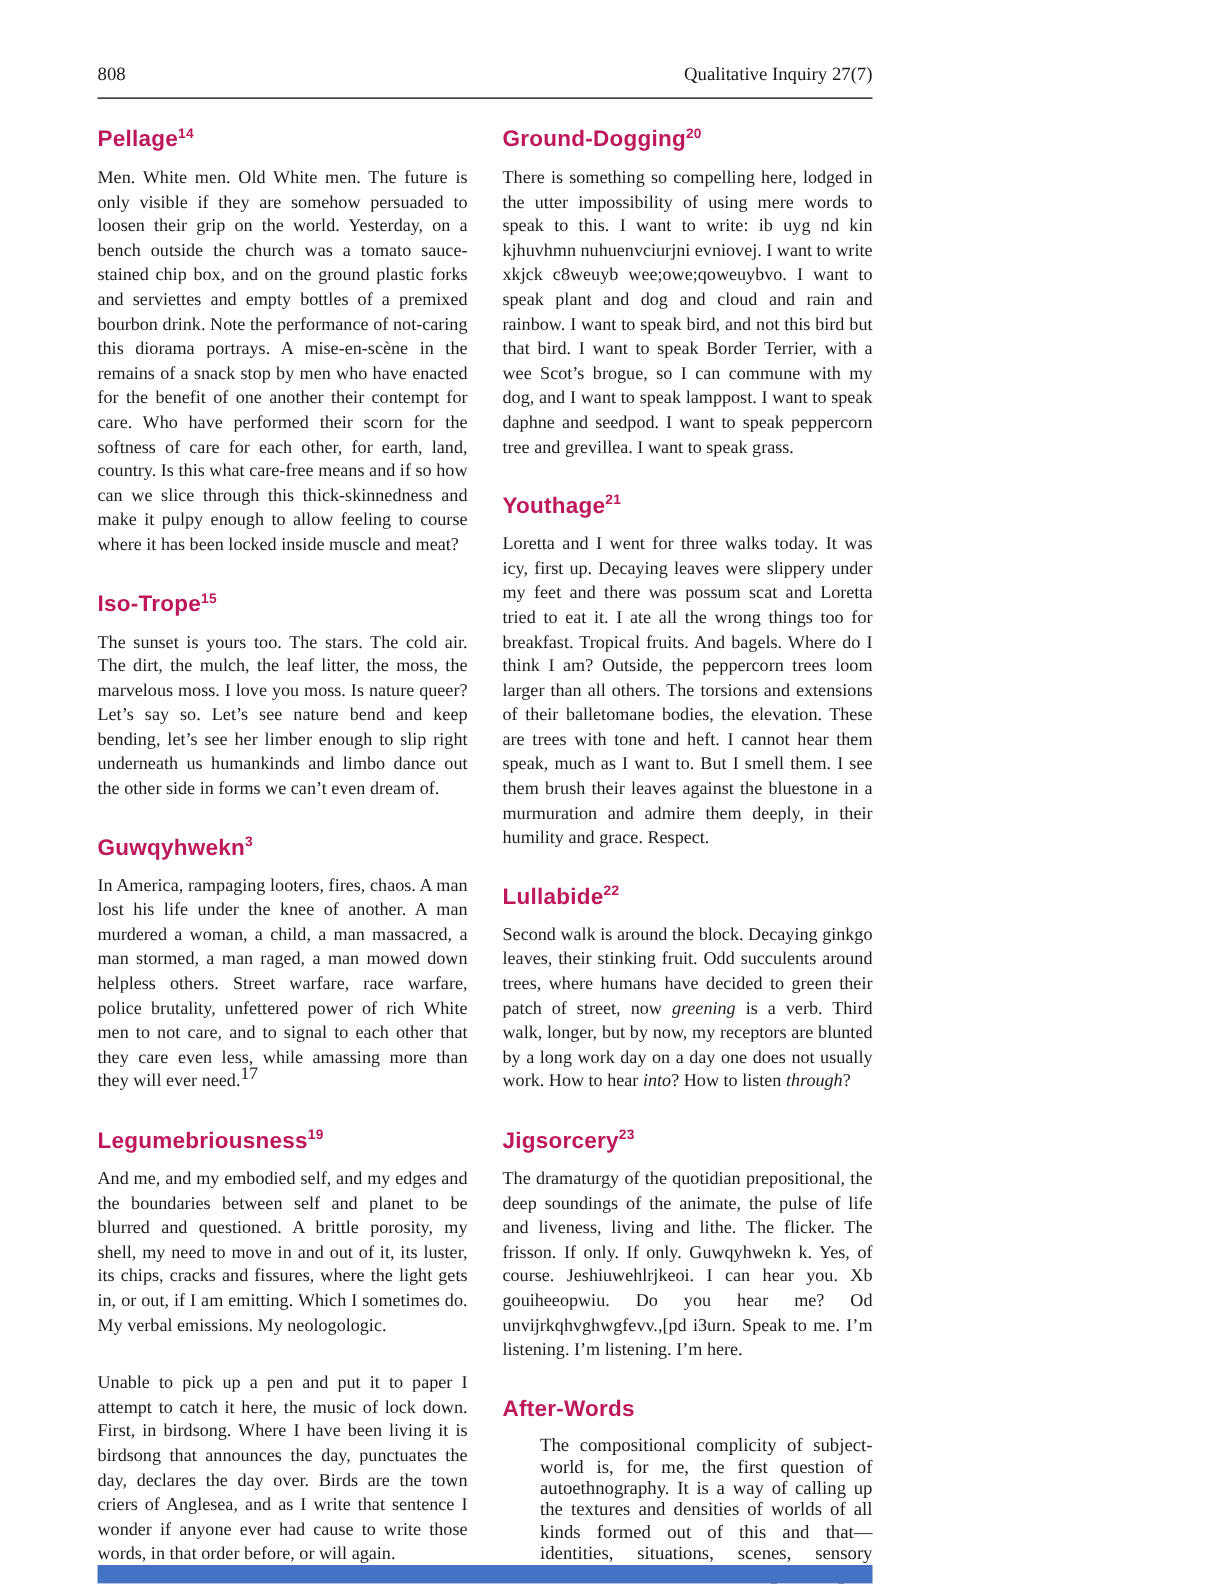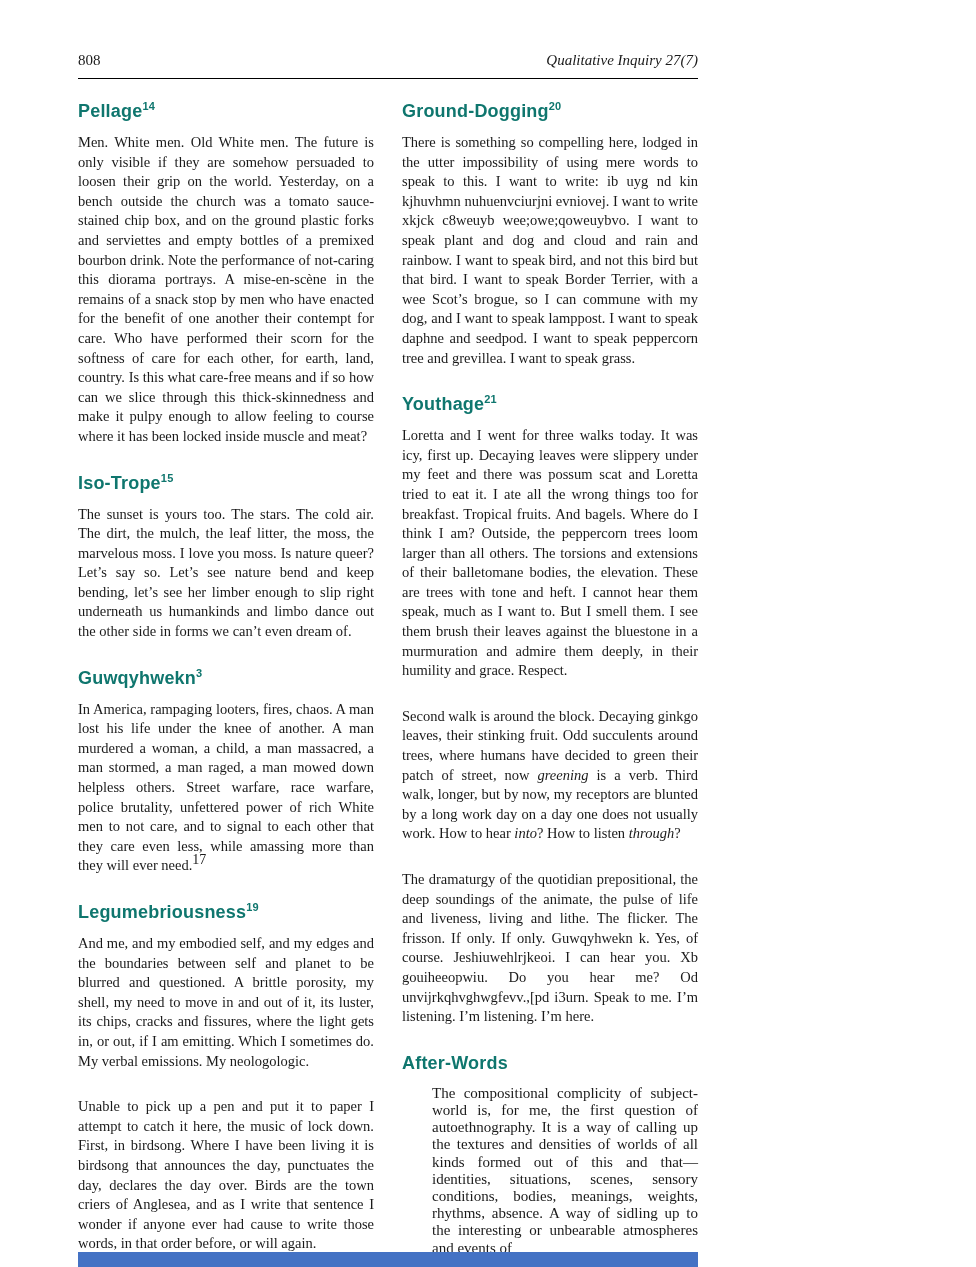--- a/index.html
+++ b/index.html
@@ -18,36 +18,36 @@
   }
   .running-head {
     display:flex;
     justify-content:space-between;
     align-items:baseline;
     font-size:15px;
     padding-bottom:9px;
     border-bottom:1.5px solid #000;
   }
   .running-head .pageno { font-style:normal; }
-  .running-head .journal { font-style:italic; }
+  .running-head .journal { }
   .columns {
     display:flex;
     gap:28px;
     margin-top:22px;
   }
   .col { flex:1 1 0; min-width:0; }
   .sec { margin:0 0 26px 0; }
   .sec:first-child h2 { margin-top:0; }
   h2.sec-h {
     font-family:"Liberation Sans", sans-serif;
     font-weight:bold;
     font-size:18px;
     letter-spacing:0.2px;
     margin:26px 0 11px 0;
-    color:#0f766e;
+    color:#be185d;
   }
   h2.sec-h sup {
     font-size:11px;
     font-weight:bold;
     vertical-align:super;
     line-height:0;
   }
   p.sec-p {
     margin:0;
     font-size:14.5px;
@@ -113,24 +113,26 @@
           <h2 class="sec-h"><span>Ground-Dogging</span><sup>20</sup></h2>
           <p class="sec-p"><span>There is something so compelling here, lodged in the utter impossibility of using mere words to speak to this. I want to write: ib uyg nd kin kjhuvhmn nuhuenvciurjni evniovej. I want to write xkjck c8weuyb wee;owe;qoweuybvo. I want to speak plant and dog and cloud and rain and rainbow. I want to speak bird, and not this bird but that bird. I want to speak Border Terrier, with a wee Scot’s brogue, so I can commune with my dog, and I want to speak lamppost. I want to speak daphne and seedpod. I want to speak peppercorn tree and grevillea. I want to speak grass.</span></p>
         </section>
 
         <section class="sec">
           <h2 class="sec-h"><span>Youthage</span><sup>21</sup></h2>
           <p class="sec-p"><span>Loretta and I went for three walks today. It was icy, first up. Decaying leaves were slippery under my feet and there was possum scat and Loretta tried to eat it. I ate all the wrong things too for breakfast. Tropical fruits. And bagels. Where do I think I am? Outside, the peppercorn trees loom larger than all others. The torsions and extensions of their balletomane bodies, the elevation. These are trees with tone and heft. I cannot hear them speak, much as I want to. But I smell them. I see them brush their leaves against the bluestone in a murmuration and admire them deeply, in their humility and grace. Respect.</span></p>
         </section>
 
         <section class="sec">
+          <h2 class="sec-h"><span>Lullabide</span><sup>22</sup></h2>
           <p class="sec-p"><span>Second walk is around the block. Decaying ginkgo leaves, their stinking fruit. Odd succulents around trees, where humans have decided to green their patch of street, now </span><i>greening</i><span> is a verb. Third walk, longer, but by now, my receptors are blunted by a long work day on a day one does not usually work. How to hear </span><i>into</i><span>? How to listen </span><i>through</i><span>?</span></p>
         </section>
 
         <section class="sec">
+          <h2 class="sec-h"><span>Jigsorcery</span><sup>23</sup></h2>
           <p class="sec-p"><span>The dramaturgy of the quotidian prepositional, the deep soundings of the animate, the pulse of life and liveness, living and lithe. The flicker. The frisson. If only. If only. Guwqyhwekn k. Yes, of course. Jeshiuwehlrjkeoi. I can hear you. Xb gouiheeopwiu. Do you hear me? Od unvijrkqhvghwgfevv.,[pd i3urn. Speak to me. I’m listening. I’m listening. I’m here.</span></p>
         </section>
 
         <section class="sec small">
           <h2 class="sec-h"><span>After-Words</span><sup></sup></h2>
           <p class="sec-p"><span>The compositional complicity of subject-world is, for me, the first question of autoethnography. It is a way of calling up the textures and densities of worlds of all kinds formed out of this and that—identities, situations, scenes, sensory conditions, bodies, meanings, weights, rhythms, absence. A way of sidling up to the interesting or unbearable atmospheres and events of</span></p>
         </section>
 
       </div>
 

